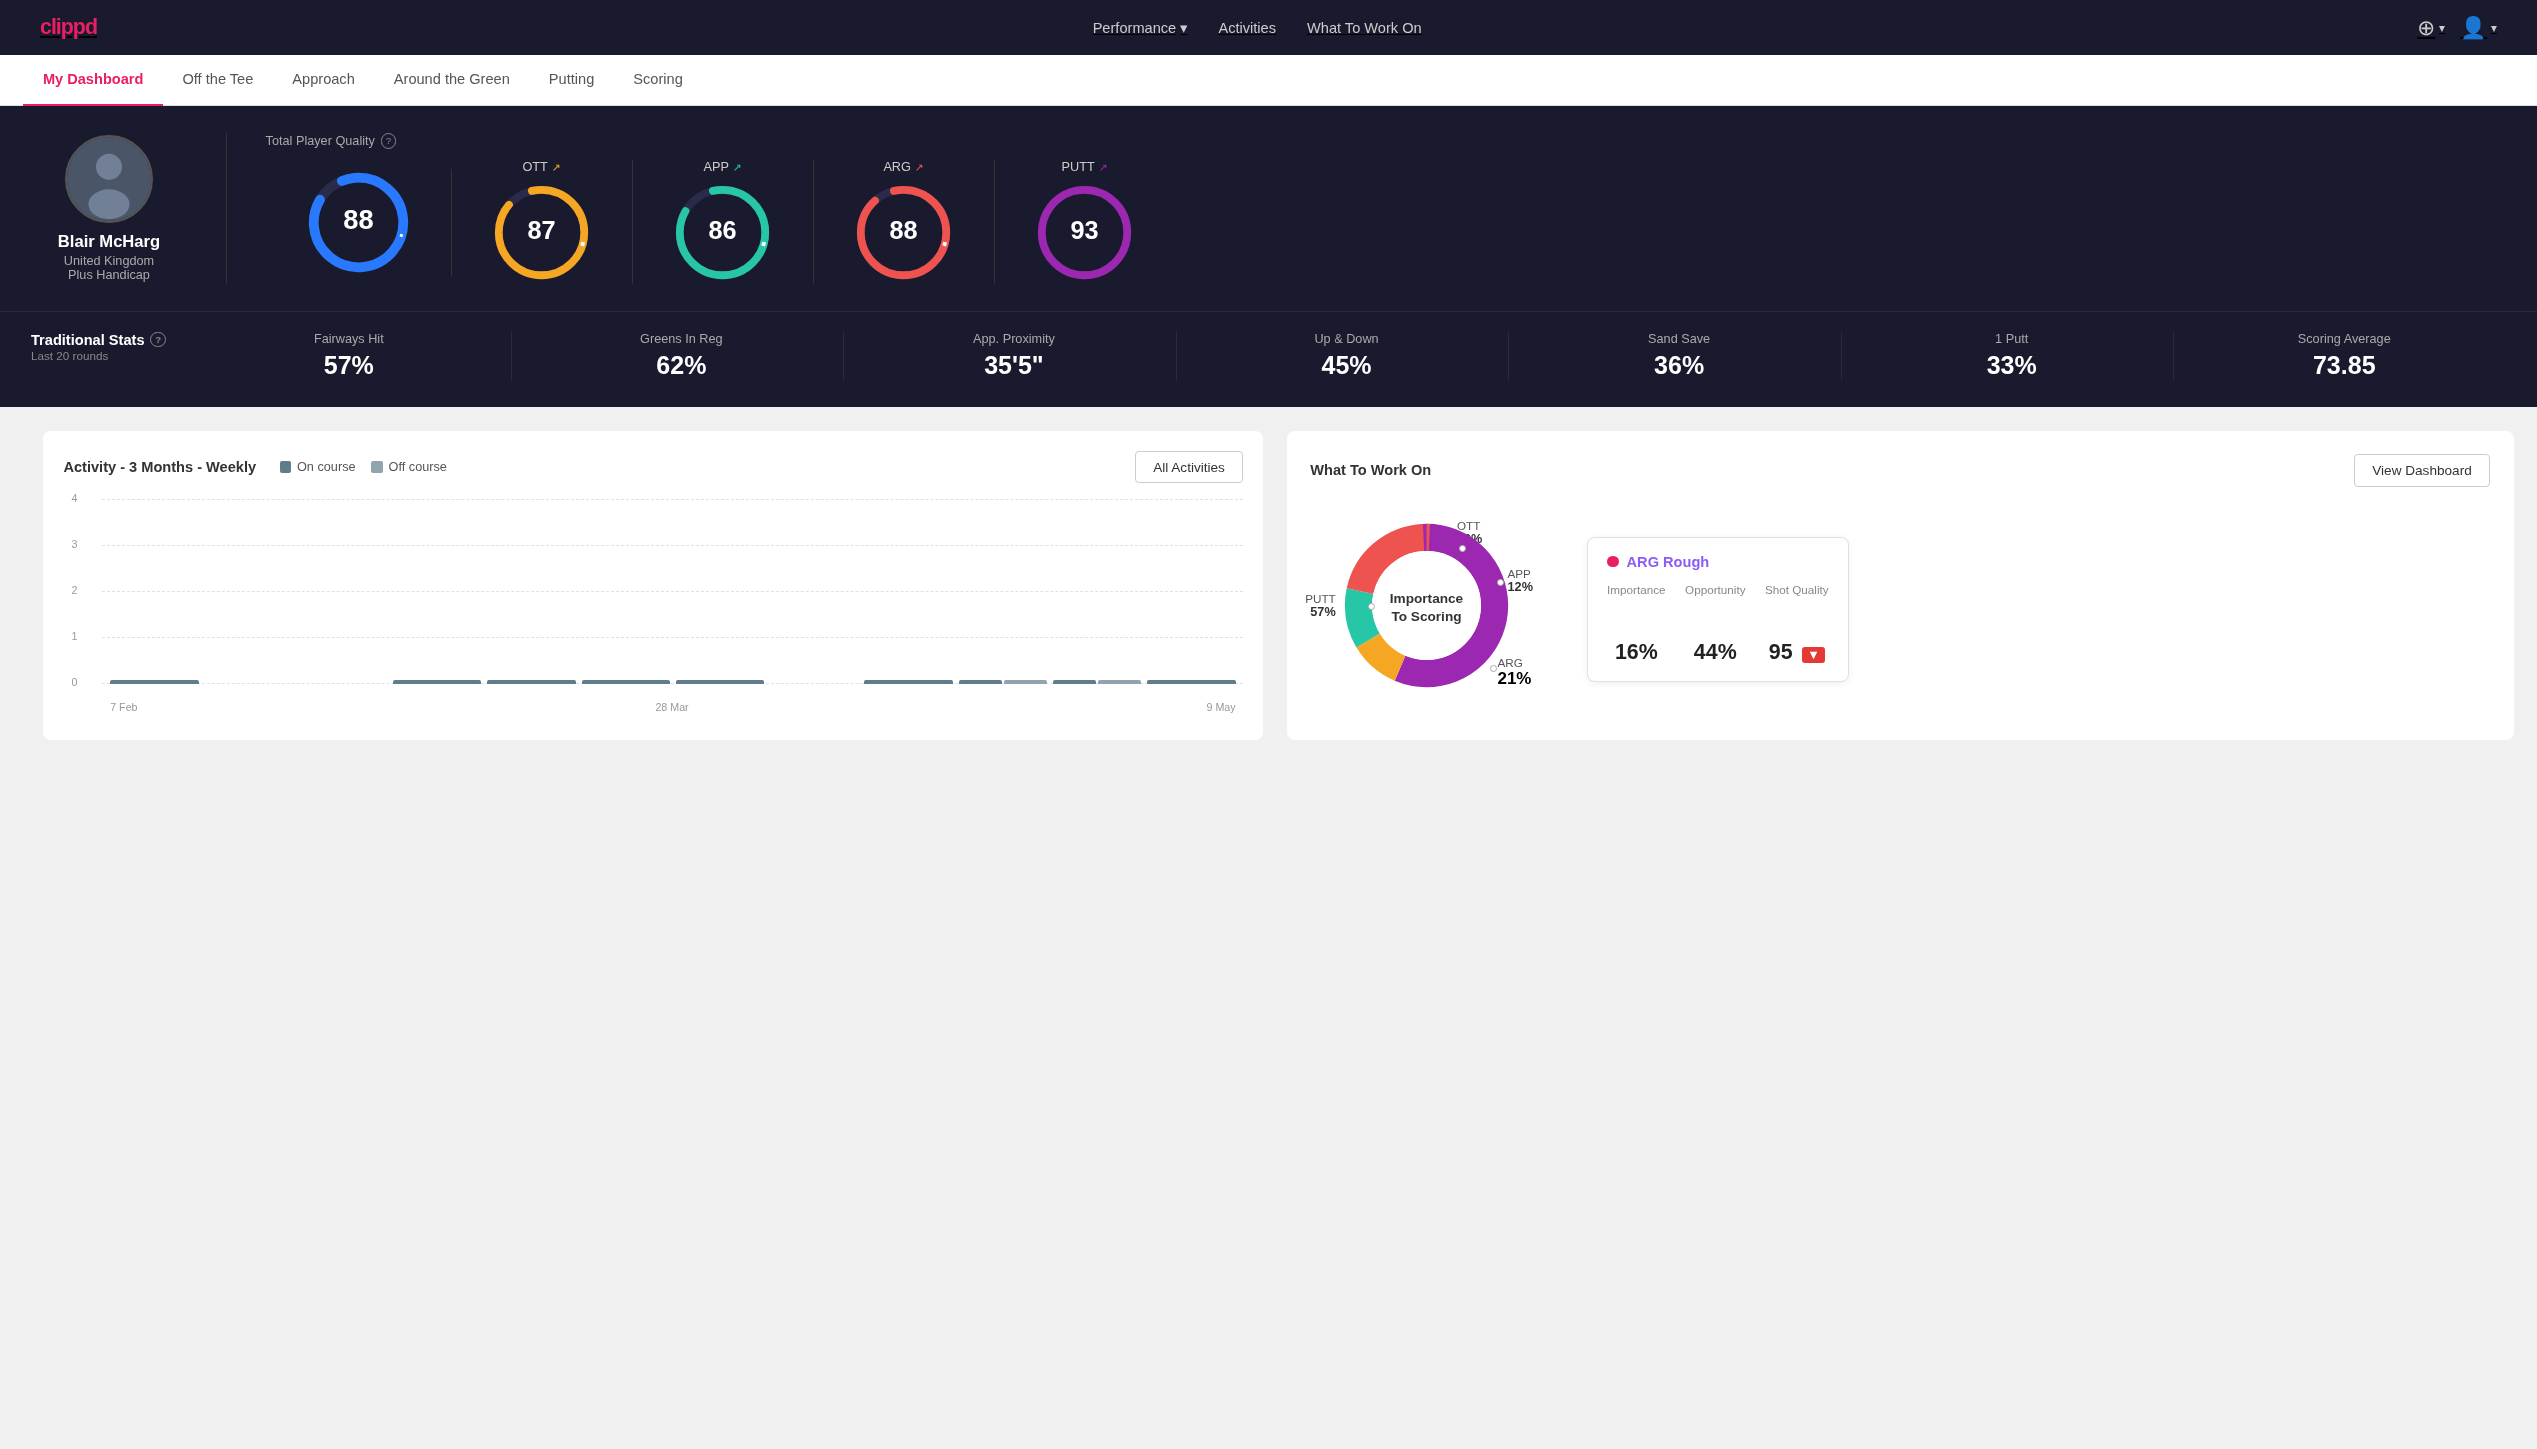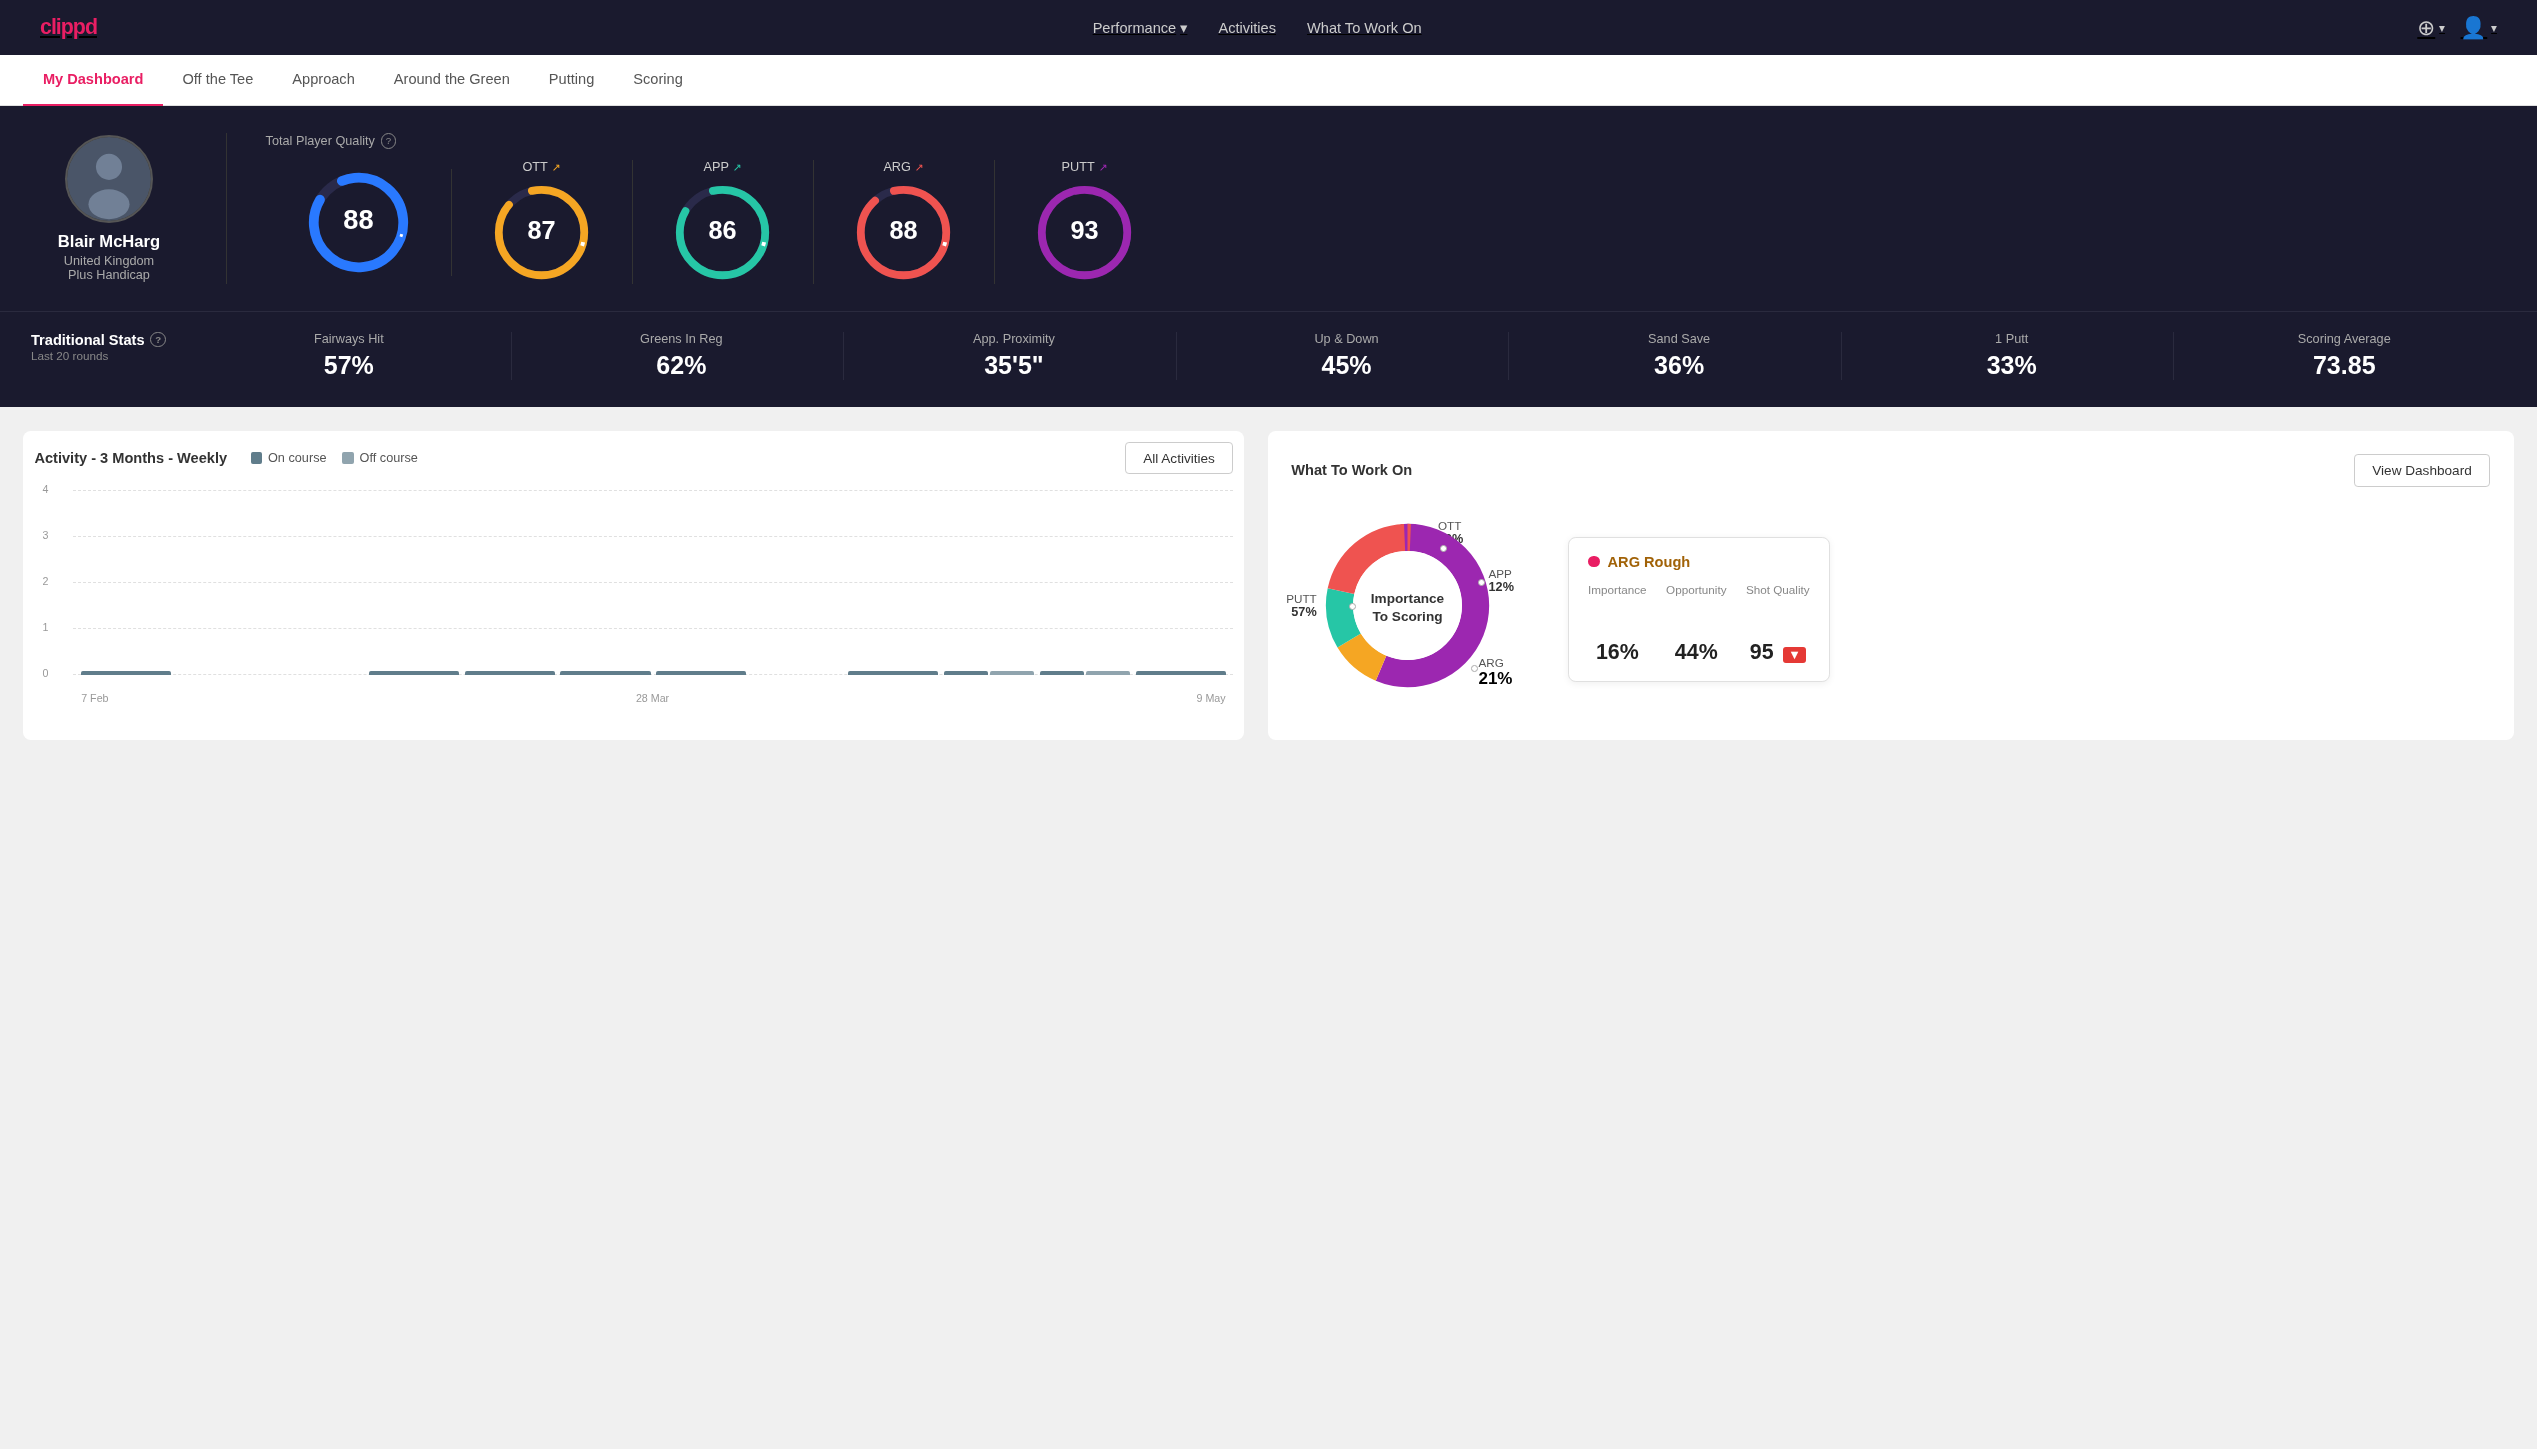--- a/index.html
+++ b/index.html
@@ -152,23 +152,24 @@
       padding: 23.4px;
       display: flex;
       gap: 23.4px;
       background: #f0f0f0;
     }
 
     
     .activity-card {
       background: #fff;
       border-radius: 7.8px;
-      padding: 11px;
+      padding: 20px;
       flex: 1;
       min-width: 0;
+      margin-left: 20px;
     }
     .card-header {
       display: flex;
       align-items: center;
       justify-content: space-between;
       margin-bottom: 15.6px;
     }
     .card-title { font-size: 14.6px; font-weight: 600; color: #333; }
     .legend { display: flex; gap: 15.6px; align-items: center; }
     .legend-item { display: flex; align-items: center; gap: 5.8px; font-size: 12.7px; color: #555; }
@@ -249,21 +250,21 @@
       padding: 15.6px 19.5px;
       min-width: 253px;
       box-shadow: 0 1.9px 7.8px rgba(0,0,0,0.06);
     }
     .arg-title {
       display: flex;
       align-items: center;
       gap: 7.8px;
       font-weight: 600;
       font-size: 14.6px;
-      color: #a16207;
+      color: #8b5cf6;
       margin-bottom: 13.6px;
     }
     .arg-dot { width: 11.7px; height: 11.7px; border-radius: 50%; background: #e91e63; }
     .arg-metrics { display: flex; gap: 19.5px; }
     .arg-metric { text-align: center; }
     .arg-metric-label { font-size: 11.7px; color: #888; margin-bottom: 3.9px; }
     .arg-metric-value { font-size: 21.4px; font-weight: 700; color: #222; margin-top: 44px; }
     .down-badge {
       display: inline-flex;
       background: #e53935;

